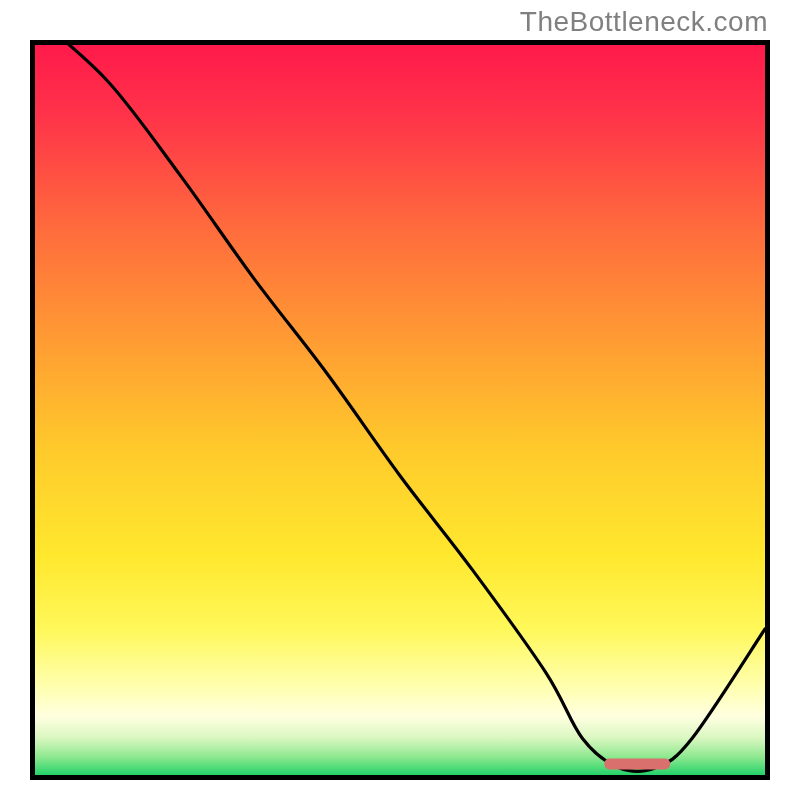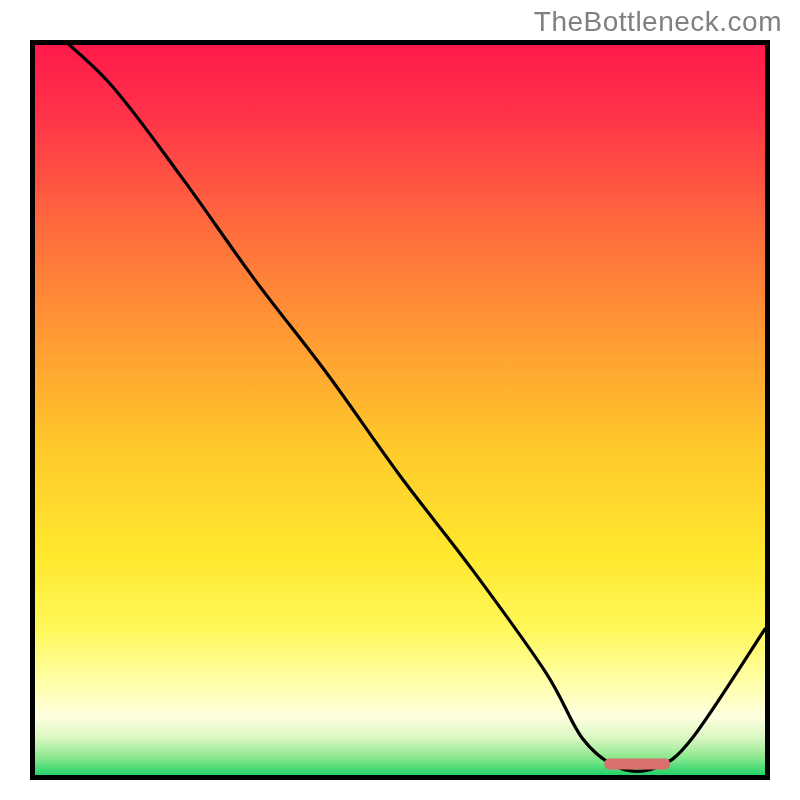--- a/index.html
+++ b/index.html
@@ -6,21 +6,21 @@
   html, body { width: 800px; height: 800px; overflow: hidden; background: #fff; }
   .stage {
     position: relative;
     width: 800px;
     height: 800px;
     background: #fff;
   }
   .watermark {
     position: absolute;
     top: 6px;
-    right: 18px;
+    right: 32px;
     font-family: Arial, Helvetica, sans-serif;
     font-size: 28px;
     color: #808080;
     font-weight: 400;
     letter-spacing: 0.5px;
   }
   .plot-outer {
     position: absolute;
     left: 30px;
     top: 40px;

